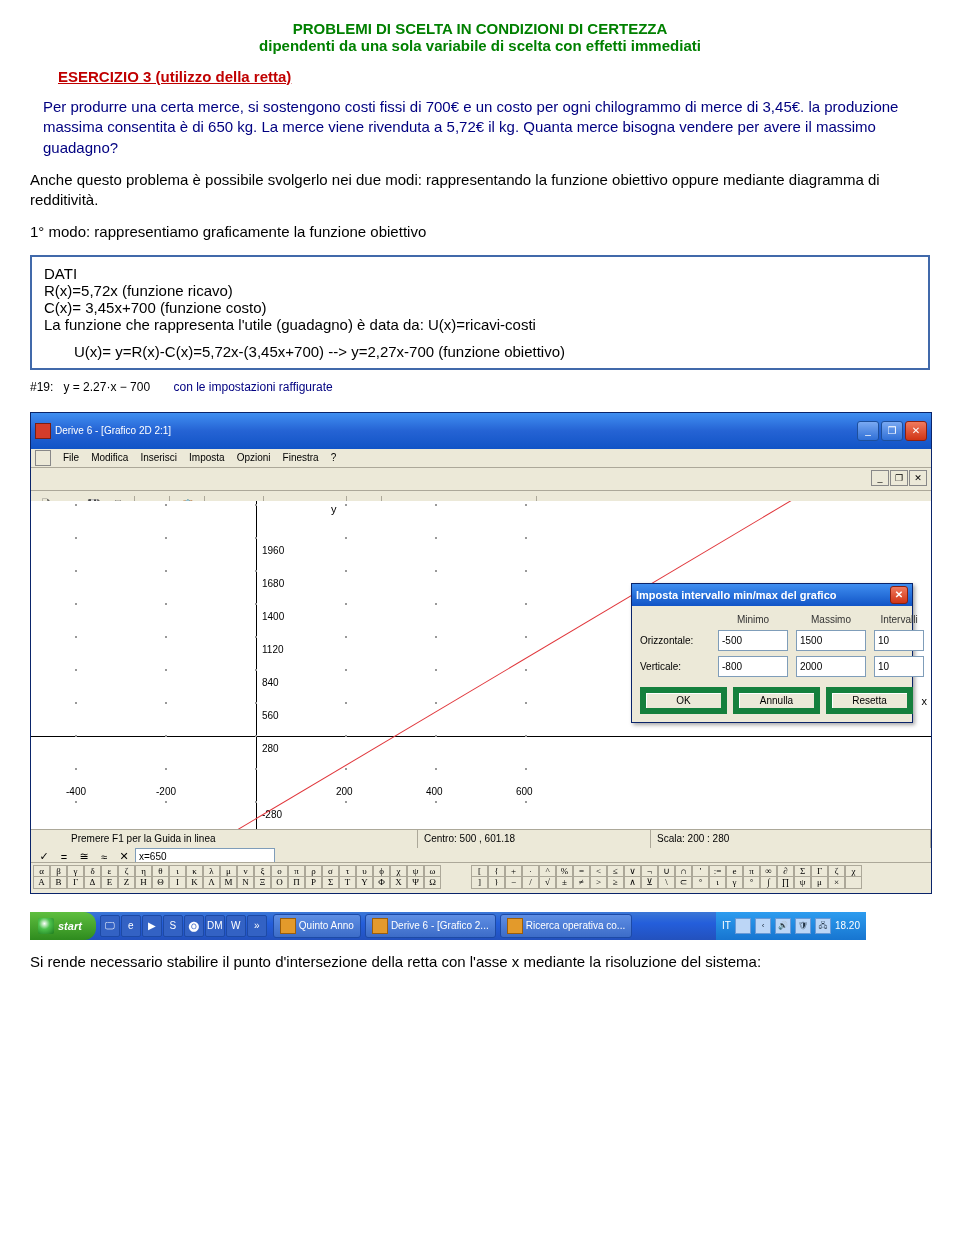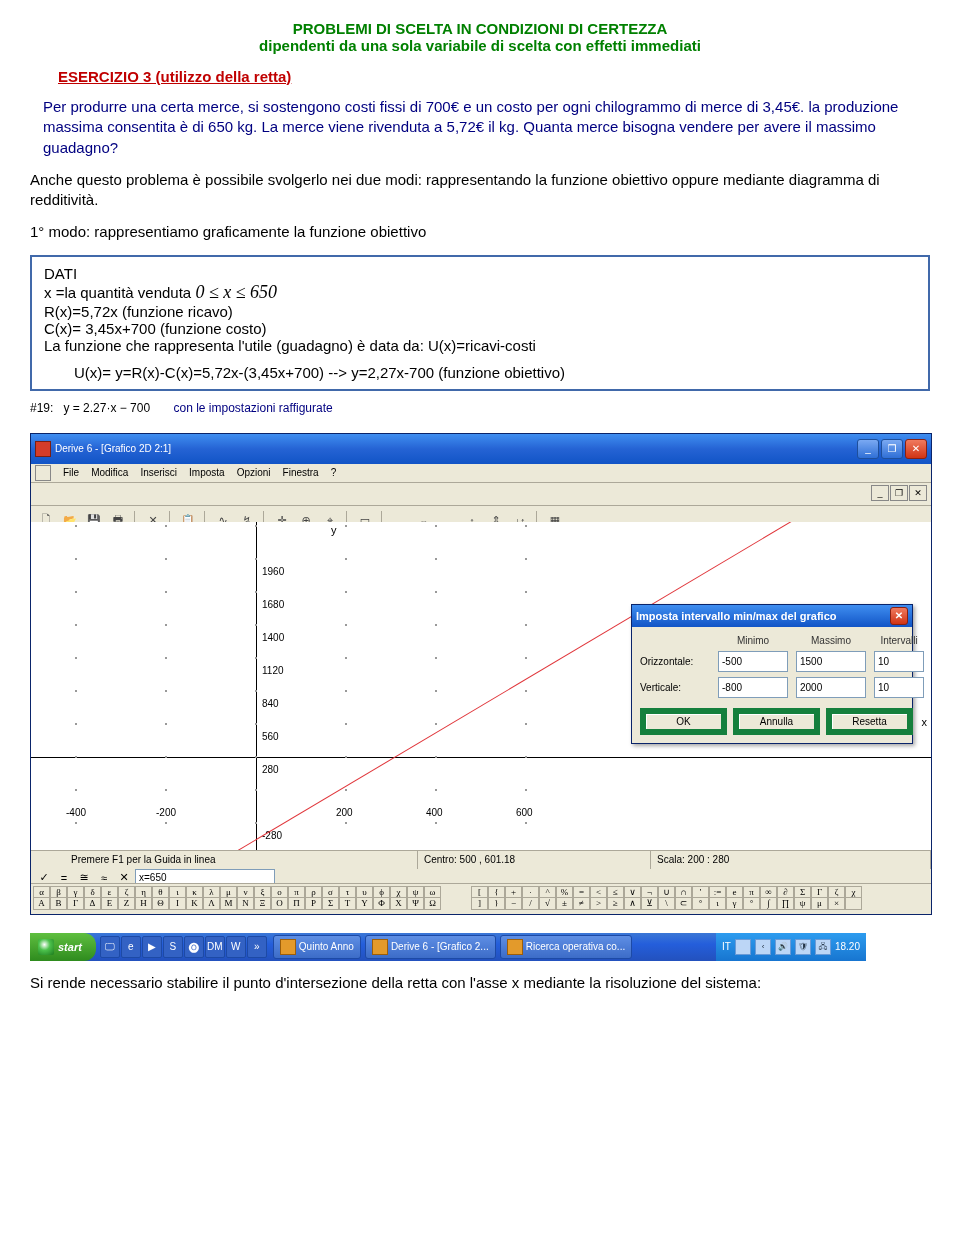--- a/index.html
+++ b/index.html
@@ -17,21 +17,21 @@
   .body-text { color: #000080; margin: 12px 13px; line-height: 1.35; }
   .body-black { color: #000; margin: 12px 0; line-height: 1.35; }
   .dati-box { border: 2px solid #4169aa; padding: 8px 12px; margin: 10px 0; }
   .math { font-family: "Times New Roman", serif; font-size: 18px; font-style: italic; }
   .eq-img { margin-top: 10px; font-family: Verdana, sans-serif; font-size: 12px; }
   .eq-num { color: #000; }
   .settings-note { color: #000080; display: inline-block; margin-left: 20px; }
 
   
   .app-window { width: 900px; height: 480px; margin: 18px 0; font-family: Tahoma, sans-serif; font-size: 10px; border: 1px solid #0a246a; background: #ece9d8; position: relative; }
-  .titlebar { height: 30px; background: linear-gradient(to bottom, #3f8ef0, #2563d4, #1154c6); color: #fff; display: flex; align-items: center; padding: 0 4px; justify-content: space-between; }
+  .titlebar { height: 36px; background: linear-gradient(to bottom, #3f8ef0, #2563d4, #1154c6); color: #fff; display: flex; align-items: center; padding: 0 4px; justify-content: space-between; }
   .titlebar .tleft { display:flex; align-items:center; gap:4px; }
   .titlebar .ticon { width:14px; height:14px; background:#d43c2a; border:1px solid #7a1e12; }
   .win-btns { display:flex; gap:2px; }
   .win-btn { width:20px; height:18px; background: linear-gradient(to bottom,#7aa9f2,#2f6fd6); border:1px solid #1e4f9b; border-radius:3px; color:#fff; font-size:10px; display:flex; align-items:center; justify-content:center; }
   .win-btn.close { background: linear-gradient(to bottom,#f07a5e,#d03415); border-color:#8a2010; }
   .mdi-btns { height:18px; display:flex; gap:1px; justify-content:flex-end; padding:2px 4px; background:#ece9d8; border-bottom:1px solid #aca899; }
   .mdi-btn { width:16px; height:14px; border:1px solid #888; background:#ece9d8; font-size:9px; display:flex; align-items:center; justify-content:center; }
 
   .menubar { height:18px; background:#ece9d8; border-bottom:1px solid #aca899; display:flex; align-items:center; padding:0 4px; gap:2px; }
   .menubar .micon { width:14px; height:14px; border:1px solid #888; margin-right:4px; }
@@ -93,24 +93,20 @@
 <div class="title2">dipendenti da una sola variabile di scelta con effetti immediati</div>
 
 <div class="ex-title">ESERCIZIO 3 (utilizzo della retta)</div>
 
 <div class="body-text">Per produrre una certa merce, si sostengono costi fissi di 700€ e un costo per ogni chilogrammo di merce di 3,45€. la produzione massima consentita è di 650 kg. La merce viene rivenduta a 5,72€ il kg. Quanta merce bisogna vendere per avere il massimo guadagno?</div>
 <div class="body-black">Anche questo problema è possibile svolgerlo nei due modi: rappresentando la funzione obiettivo oppure mediante diagramma di redditività.</div>
 <div class="body-black">1° modo: rappresentiamo graficamente la funzione obiettivo</div>
 
 <div class="dati-box">
   <div>DATI</div>
-  <div>
-    <span>x =la quantità venduta </span>
-    <span class="math">0 ≤ x ≤ 650</span>
-  </div>
   <div>R(x)=5,72x (funzione ricavo)</div>
   <div>C(x)= 3,45x+700 (funzione costo)</div>
   <div>La funzione che rappresenta l'utile (guadagno) è data da: U(x)=ricavi-costi</div>
   <div style="margin-top:10px; padding-left:30px;">U(x)= y=R(x)-C(x)=5,72x-(3,45x+700) --&gt; y=2,27x-700 (funzione obiettivo)</div>
 </div>
 
 <div class="eq-img">
   <span class="eq-num">#19:</span>&nbsp;&nbsp;
   <span>y = 2.27·x − 700</span>
   <span class="settings-note">con le impostazioni raffigurate</span>

